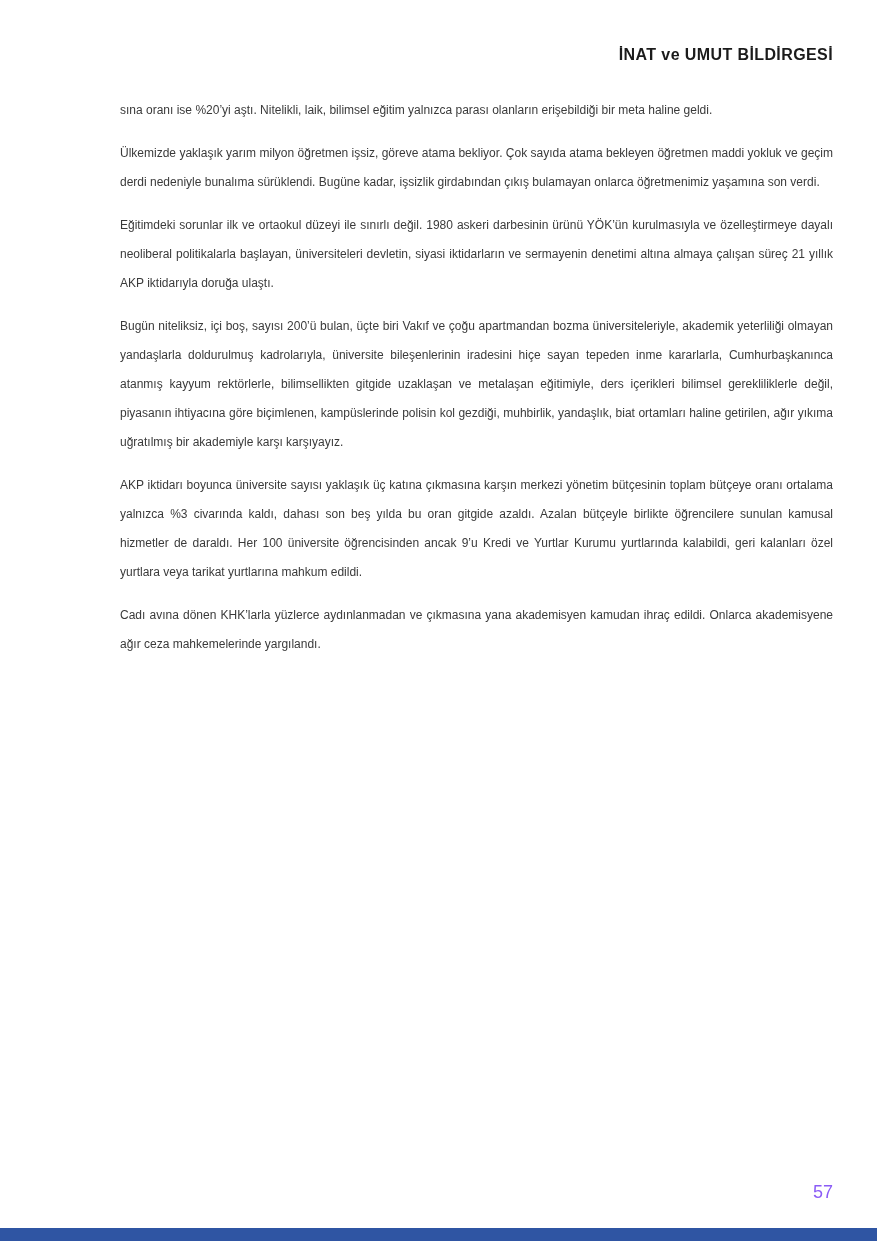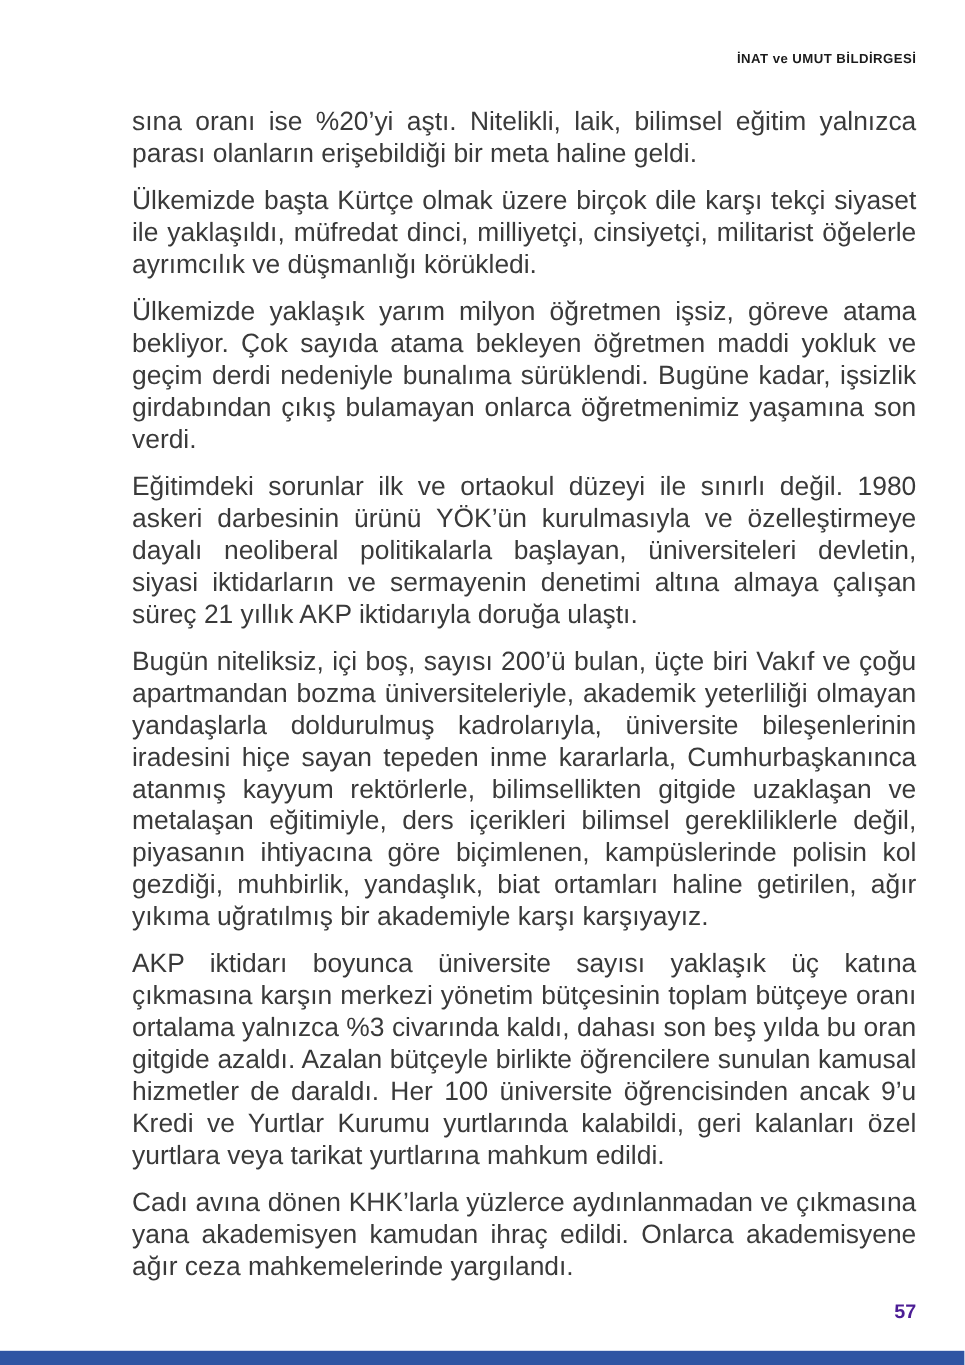--- a/index.html
+++ b/index.html
@@ -16,66 +16,65 @@
     overflow: hidden;
     font-family: "Liberation Sans", sans-serif;
     box-sizing: border-box;
   }
   .header {
     position: absolute;
     top: 46px;
     left: 120px;
     right: 44px;
     text-align: right;
-    font-size: 12px;
+    font-size: 16px;
     font-weight: bold;
     letter-spacing: 0.4px;
     color: #1b1b1b;
   }
   .body-text {
     position: absolute;
     top: 96px;
     left: 120px;
     right: 44px;
     color: #3a3a3a;
-    font-size: 24px;
+    font-size: 12px;
     line-height: 29px;
     text-align: justify;
     hyphens: auto;
     -webkit-hyphens: auto;
   }
   .body-text p {
     margin: 0 0 14px 0;
   }
   .page-number {
     position: absolute;
     right: 44px;
     bottom: 38px;
     font-size: 18px;
-    font-weight: bold;
-    color: #4c1d95;
+    font-weight: normal;
+    color: #8b5cf6;
   }
   .accent-bar {
     position: absolute;
     left: 0;
     right: 0;
     bottom: 0;
     height: 13px;
   }
 </style>
 </head>
 <body>
 
 <div class="page">
 
   <div class="header">İNAT ve UMUT BİLDİRGESİ</div>
 
   <div class="body-text">
     <p>sına oranı ise %20’yi aştı. Nitelikli, laik, bilimsel eğitim yalnızca parası olanların erişebildiği bir meta haline geldi.</p>
-    <p>Ülkemizde başta Kürtçe olmak üzere birçok dile karşı tekçi siyaset ile yaklaşıldı, müfredat dinci, milliyetçi, cinsiyetçi, militarist öğelerle ayrımcılık ve düşmanlığı körükledi.</p>
     <p>Ülkemizde yaklaşık yarım milyon öğretmen işsiz, göreve atama bekliyor. Çok sayıda atama bekleyen öğretmen maddi yokluk ve geçim derdi nedeniyle bunalıma sürüklendi. Bugüne kadar, işsizlik girdabından çıkış bulamayan onlarca öğretmenimiz yaşamına son verdi.</p>
     <p>Eğitimdeki sorunlar ilk ve ortaokul düzeyi ile sınırlı değil. 1980 askeri darbesinin ürünü YÖK’ün kurulmasıyla ve özelleştirmeye dayalı neoliberal politikalarla başlayan, üniversiteleri devletin, siyasi iktidarların ve sermayenin denetimi altına almaya çalışan süreç 21 yıllık AKP iktidarıyla doruğa ulaştı.</p>
     <p>Bugün niteliksiz, içi boş, sayısı 200’ü bulan, üçte biri Vakıf ve çoğu apartmandan bozma üniversiteleriyle, akademik yeterliliği olmayan yandaşlarla doldurulmuş kadrolarıyla, üniversite bileşenlerinin iradesini hiçe sayan tepeden inme kararlarla, Cumhurbaşkanınca atanmış kayyum rektörlerle, bilimsellikten gitgide uzaklaşan ve metalaşan eğitimiyle, ders içerikleri bilimsel gerekliliklerle değil, piyasanın ihtiyacına göre biçimlenen, kampüslerinde polisin kol gezdiği, muhbirlik, yandaşlık, biat ortamları haline getirilen, ağır yıkıma uğratılmış bir akademiyle karşı karşıyayız.</p>
     <p>AKP iktidarı boyunca üniversite sayısı yaklaşık üç katına çıkmasına karşın merkezi yönetim bütçesinin toplam bütçeye oranı ortalama yalnızca %3 civarında kaldı, dahası son beş yılda bu oran gitgide azaldı. Azalan bütçeyle birlikte öğrencilere sunulan kamusal hizmetler de daraldı. Her 100 üniversite öğrencisinden ancak 9’u Kredi ve Yurtlar Kurumu yurtlarında kalabildi, geri kalanları özel yurtlara veya tarikat yurtlarına mahkum edildi.</p>
     <p>Cadı avına dönen KHK’larla yüzlerce aydınlanmadan ve çıkmasına yana akademisyen kamudan ihraç edildi. Onlarca akademisyene ağır ceza mahkemelerinde yargılandı.</p>
   </div>
 
   <div class="page-number">57</div>
 
   <div class="accent-bar" style="background: rgb(47, 85, 163);"></div>

